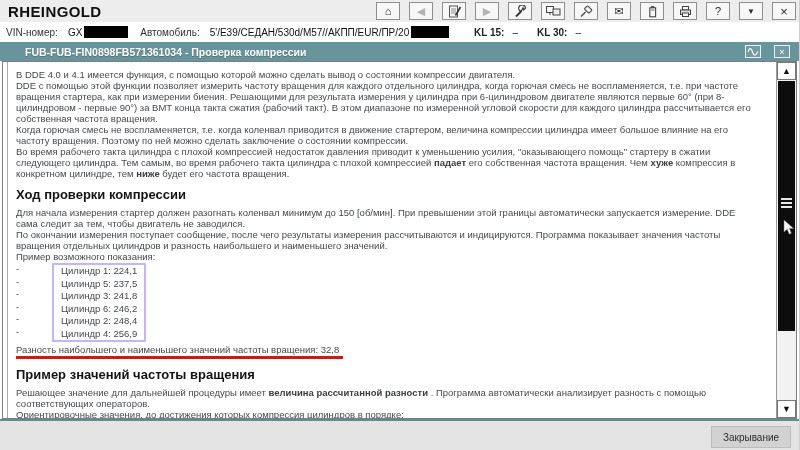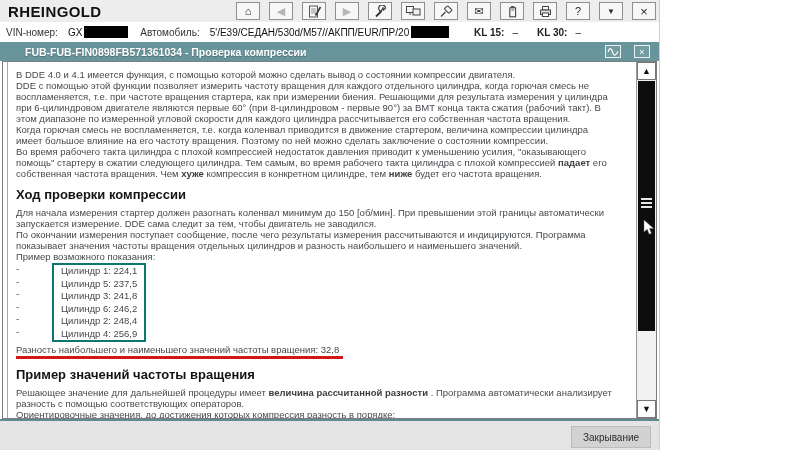--- a/index.html
+++ b/index.html
@@ -1,18 +1,18 @@
 <!DOCTYPE html>
 <html><head>
 <meta charset="utf-8">
 <style>
   * { margin:0; padding:0; box-sizing:border-box; }
   html,body { background:#fff; }
   .app {
-    position:relative; width:660px; height:450px; overflow:hidden;
+    position:relative; width:800px; height:450px; overflow:hidden;
     font-family:"Liberation Sans","DejaVu Sans",sans-serif; background:#fff;
     border-right:1px solid #cfcfcf;
   }
   
   .topbar { position:absolute; top:0; left:0; right:0; height:22px;
     background:#ededed; display:flex; align-items:center; }
   .app-title { font-size:15px; font-weight:bold; color:#111; padding-left:8px; letter-spacing:.4px; }
   .toolbar { margin-left:auto; display:flex; align-items:center; gap:9px; padding-right:3px; }
   .tbtn { width:24px; height:18px; border:1px solid #8f8f8f; background:#f7f7f7;
     display:flex; align-items:center; justify-content:center; font-size:11px; color:#2a2a2a; }
@@ -42,21 +42,21 @@
     border:1px solid #7d7d7d; background:#fff; overflow:hidden; }
   .content { position:absolute; top:0; bottom:0; left:4px; right:21px;
     border-left:1px solid #a8a8a8; padding:7px 20px 0 8px;
     font-size:9.5px; line-height:11px; color:#45494d; overflow:hidden; }
   .p { margin:0; }
   .b { font-weight:bold; color:#3a3e41; }
   h2.sec { font-size:13px; line-height:15px; font-weight:bold; color:#141414; margin:8px 0 5px 0; }
   .exlist { display:flex; align-items:flex-start; margin:1px 0 2px 0; }
   .dashcol { width:36px; flex:0 0 36px; }
   .dashcol div, .dash-cell { height:12.5px; line-height:12.5px; }
-  .redbox { border:2px solid #0f766e; padding:0 7px; }
+  .redbox { border:2px solid #c4b5fd; padding:0 7px; }
   .redbox div { height:12.5px; line-height:12.5px; white-space:nowrap; }
   .diffline { margin:1px 0 2px 0; }
   .redunderline { display:inline-block; border-bottom:3px solid #d01818; padding:0 4px 1px 0; }
   
   .sbar { position:absolute; top:0; right:0; bottom:0; width:20px; background:#f2f2f2;
     border-left:1px solid #9a9a9a; }
   .sb-btn { position:absolute; left:0; right:0; height:18px; background:#fdfdfd;
     border:1px solid #777; display:flex; align-items:center; justify-content:center;
     font-size:9px; color:#111; }
   .sb-up { top:0; } .sb-down { bottom:0; }
@@ -209,21 +209,21 @@
           <div>Цилиндр 4: 256,9</div>
         </div>
       </div>
 
       <div class="diffline">
         <span class="redunderline">Разность наибольшего и наименьшего значений частоты вращения: 32,8</span>
       </div>
 
       <h2 class="sec">Пример значений частоты вращения</h2>
       <div class="p"><span>Решающее значение для дальнейшей процедуры имеет </span><span class="b">величина рассчитанной разности</span><span> . Программа автоматически анализирует разность с помощью соответствующих операторов.</span></div>
-      <div class="p">Ориентировочные значения, до достижения которых компрессия разность в порядке:</div>
+      <div class="p">Ориентировочные значения, до достижения которых компрессия цилиндров в порядке:</div>
 
     </div>
 
     <div class="sbar">
       <div class="sb-btn sb-up">
           <span>▲</span>
         </div>
       <div class="sb-thumb">
         <div class="sb-grip"></div>
         <div class="sb-cursor">

